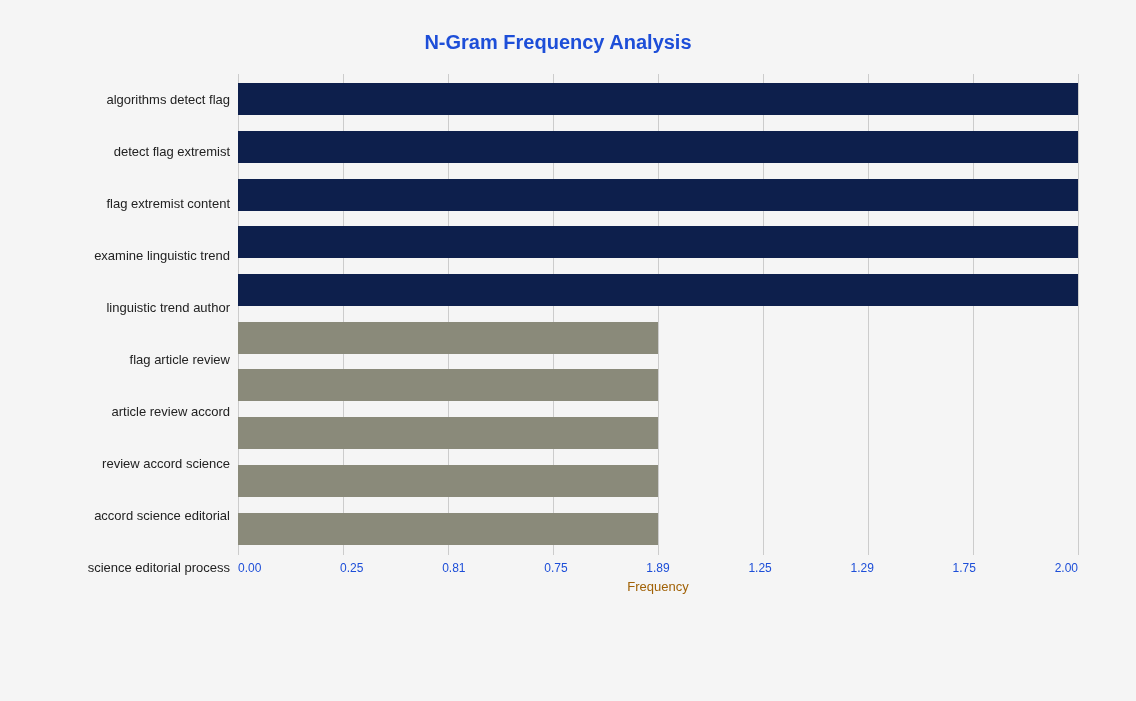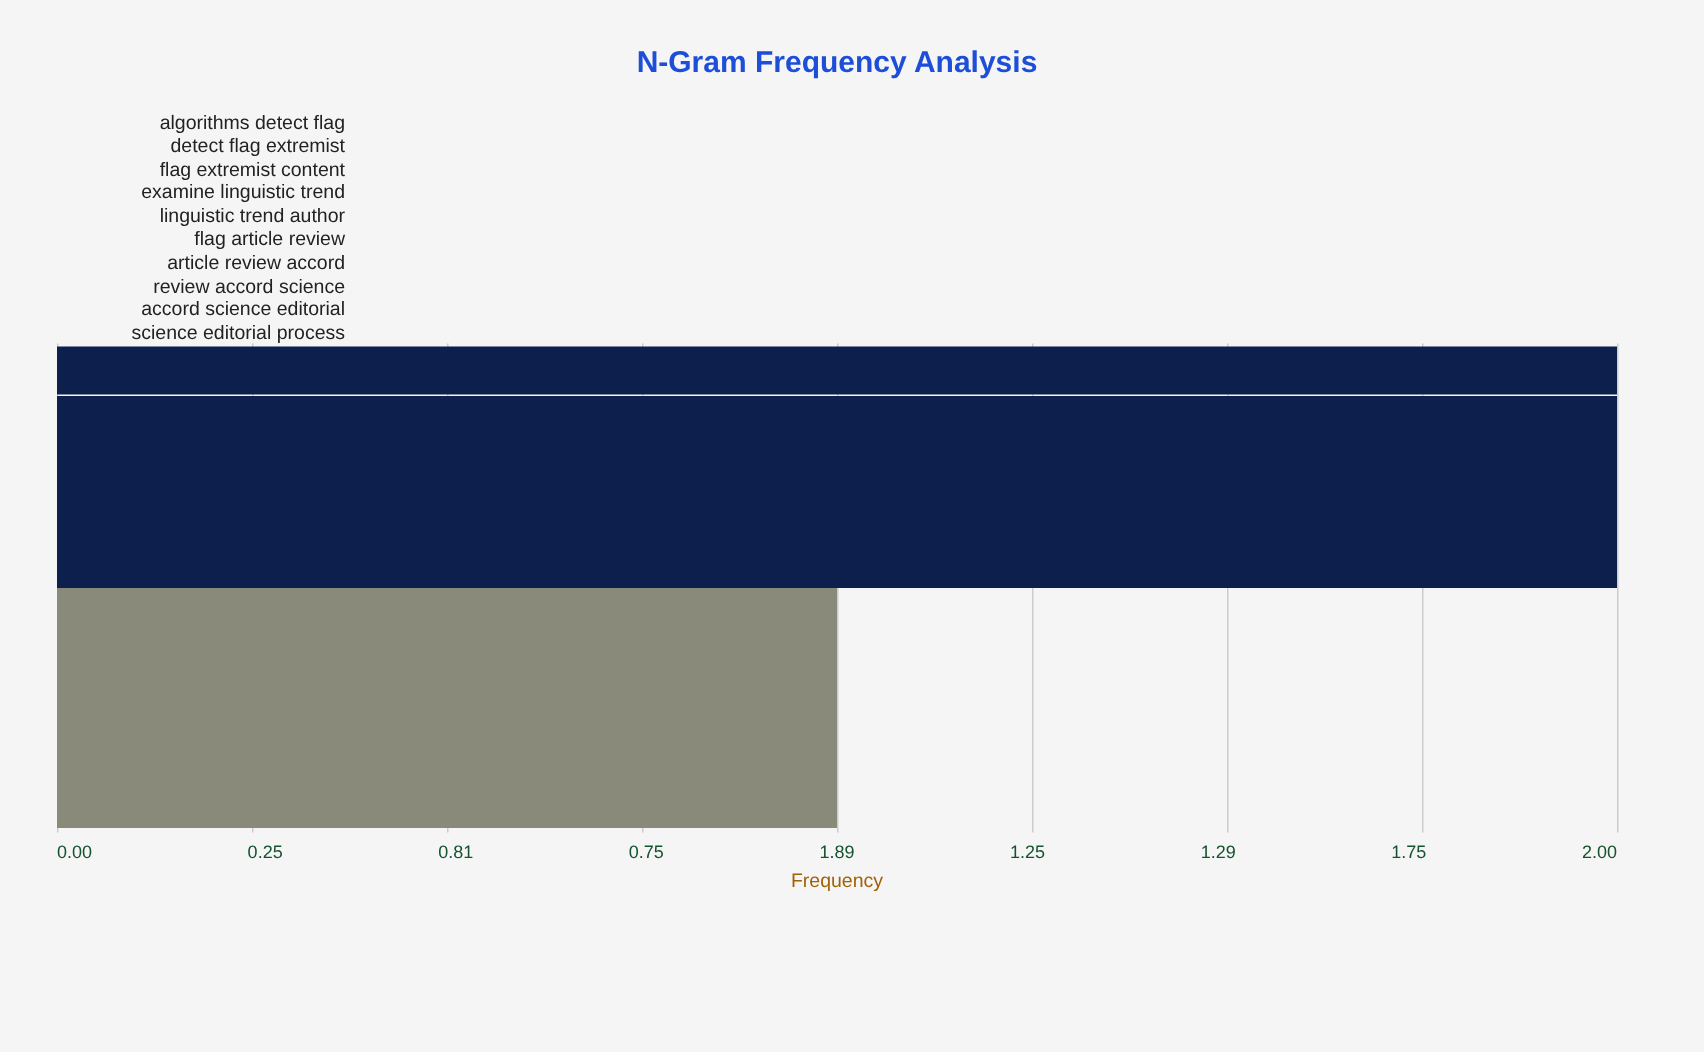--- a/index.html
+++ b/index.html
@@ -21,21 +21,21 @@
     }
     .chart-title {
       text-align: center;
       font-size: 20px;
       font-weight: bold;
       margin-bottom: 20px;
       color: #1d4ed8;
     }
     .chart-area {
       display: flex;
-      flex-direction: column;
+      flex-direction: row;
       height: calc(100% - 80px);
     }
     .y-labels {
       display: flex;
       flex-direction: column;
       justify-content: space-around;
       align-items: flex-end;
       width: 200px;
       padding-right: 8px;
       flex-shrink: 0;
@@ -94,21 +94,21 @@
     }
     .x-axis {
       display: flex;
       flex-direction: row;
       justify-content: space-between;
       margin-top: 6px;
       padding-left: 0;
     }
     .x-tick {
       font-size: 12px;
-      color: #14532d;
+      color: #1d4ed8;
       text-align: center;
     }
     .x-axis-label {
       text-align: center;
       font-size: 13px;
       color: #a16207;
       margin-top: 4px;
     }
   </style>
 </head>

